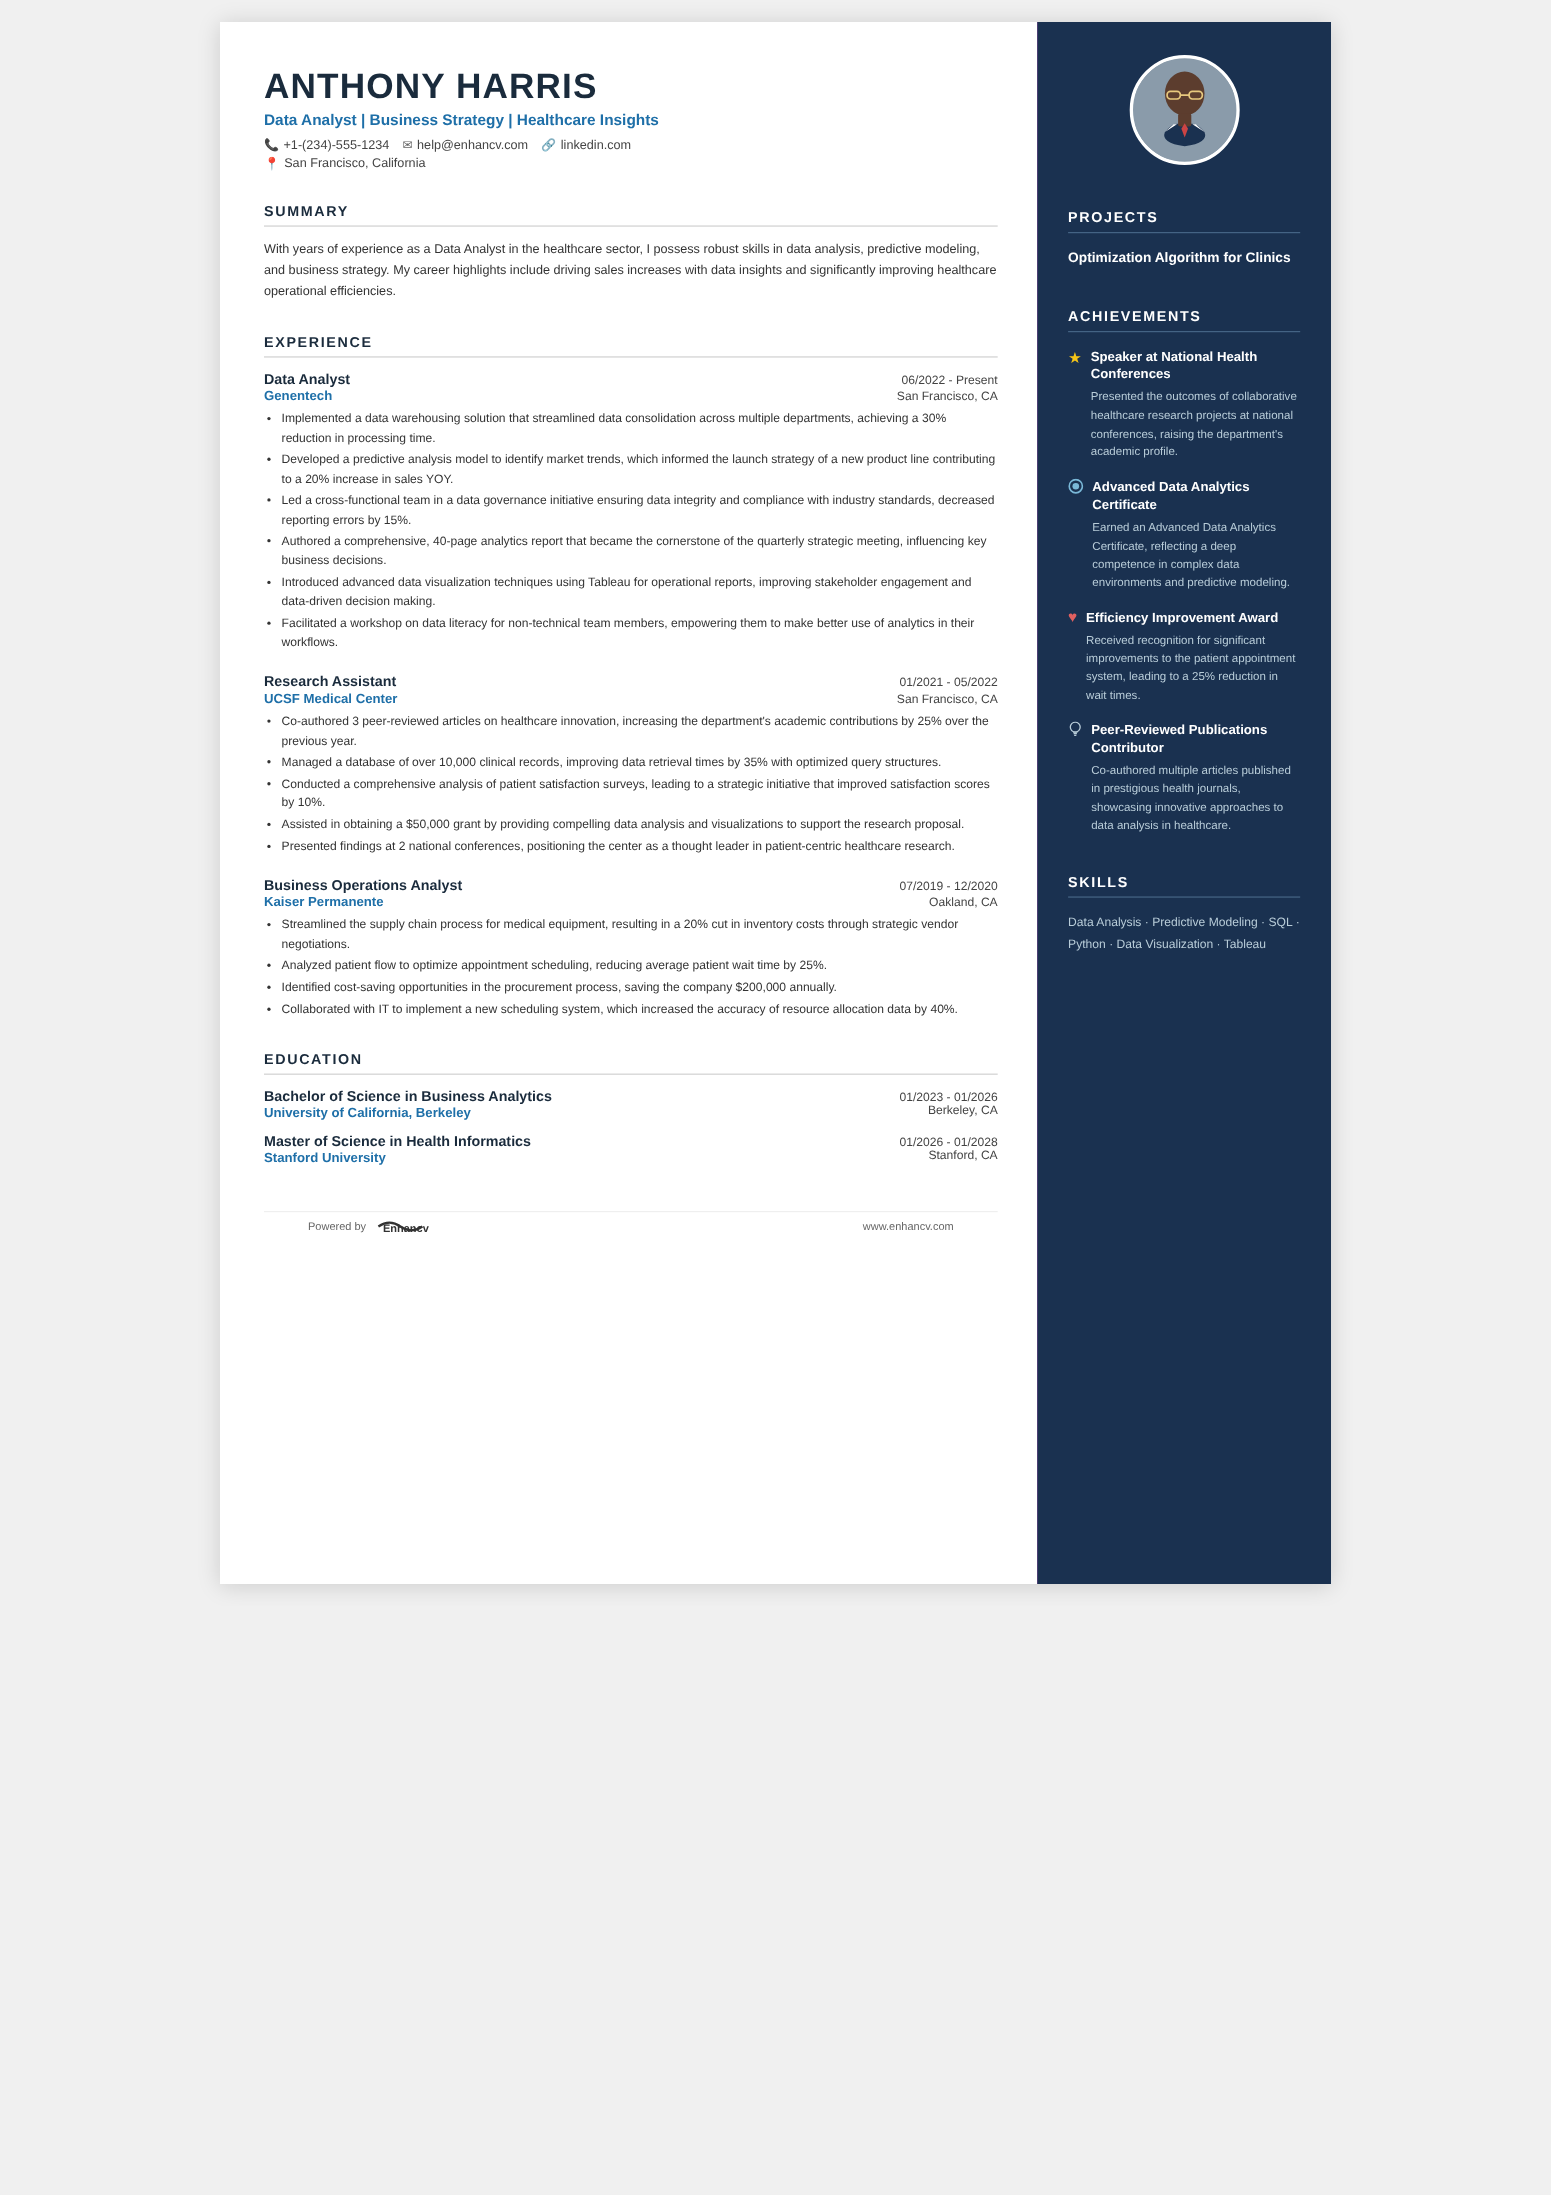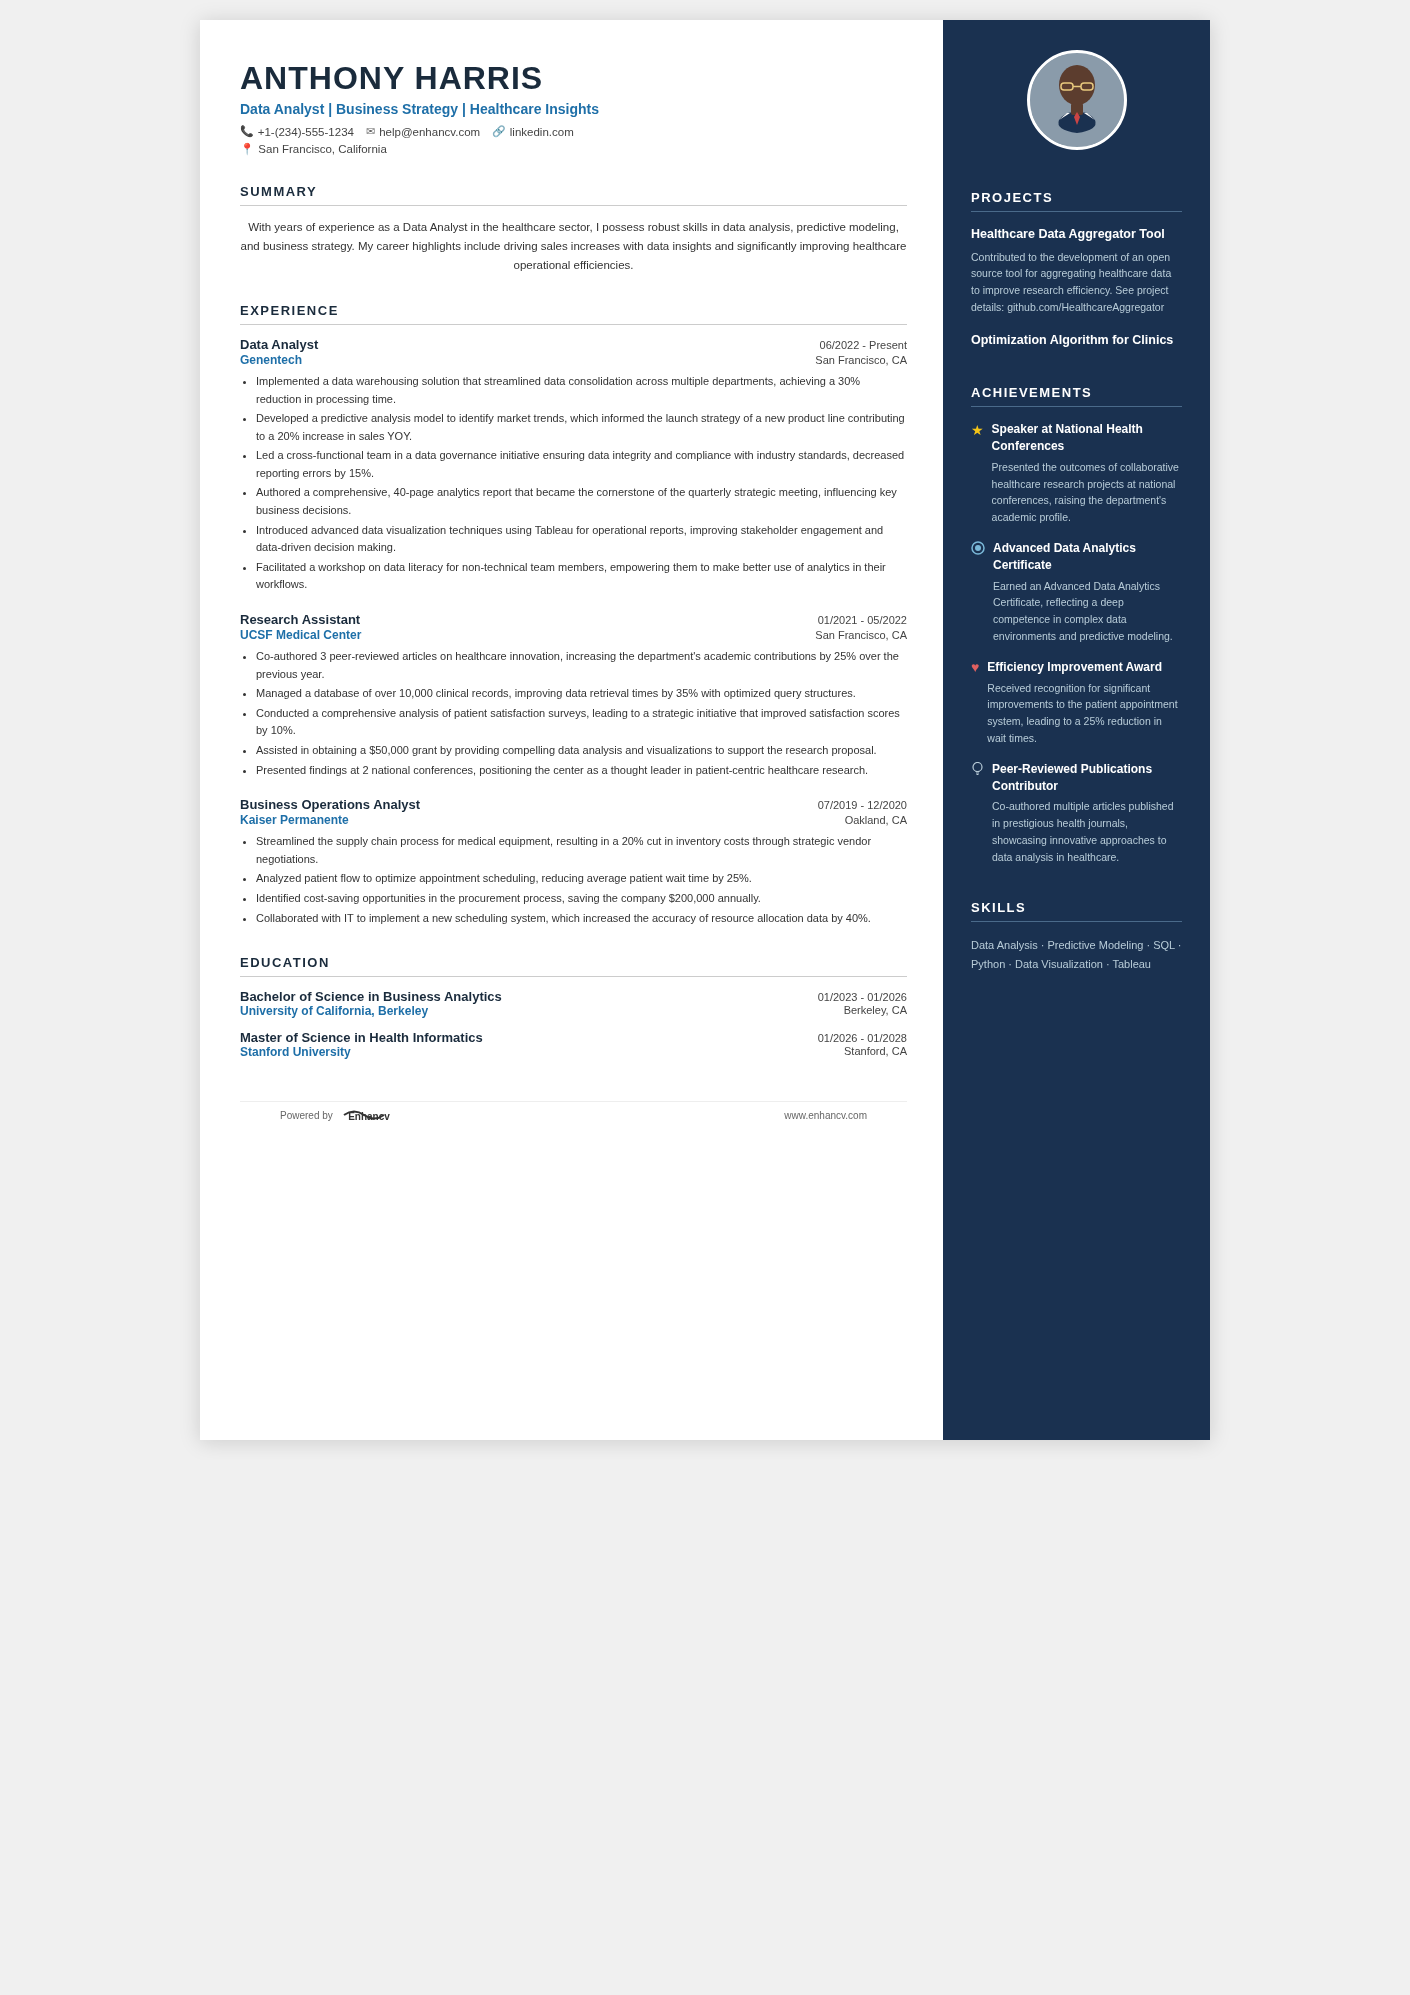--- a/index.html
+++ b/index.html
@@ -78,21 +78,20 @@
       text-transform: uppercase;
       padding-bottom: 6px;
       border-bottom: 1.5px solid #ccc;
       margin-bottom: 12px;
     }
     .summary-text {
       font-size: 11.5px;
       color: #333;
       line-height: 1.65;
       font-family: Arial, sans-serif;
-      text-align: center;
     }
     .exp-entry {
       margin-bottom: 18px;
     }
     .exp-header-row {
       display: flex;
       justify-content: space-between;
       align-items: baseline;
     }
     .exp-title {
@@ -434,24 +433,20 @@
 
           <path d="M38 58 L27 65 L35 58Z" fill="#fff"></path>
           <path d="M52 58 L63 65 L55 58Z" fill="#fff"></path>
         </svg>
       </div>
     </div>
 
     <div class="right-section">
       <div class="right-section-title">PROJECTS</div>
 
-      <div class="project-entry">
-        <div class="project-title">Healthcare Data Aggregator Tool</div>
-        <div class="project-desc">Contributed to the development of an open source tool for aggregating healthcare data to improve research efficiency. See project details: github.com/HealthcareAggregator</div>
-      </div>
 
       <div class="project-entry">
         <div class="project-title">Optimization Algorithm for Clinics</div>
       </div>
     </div>
 
     <div class="right-section">
       <div class="right-section-title">ACHIEVEMENTS</div>
 
       <div class="achievement-entry">

